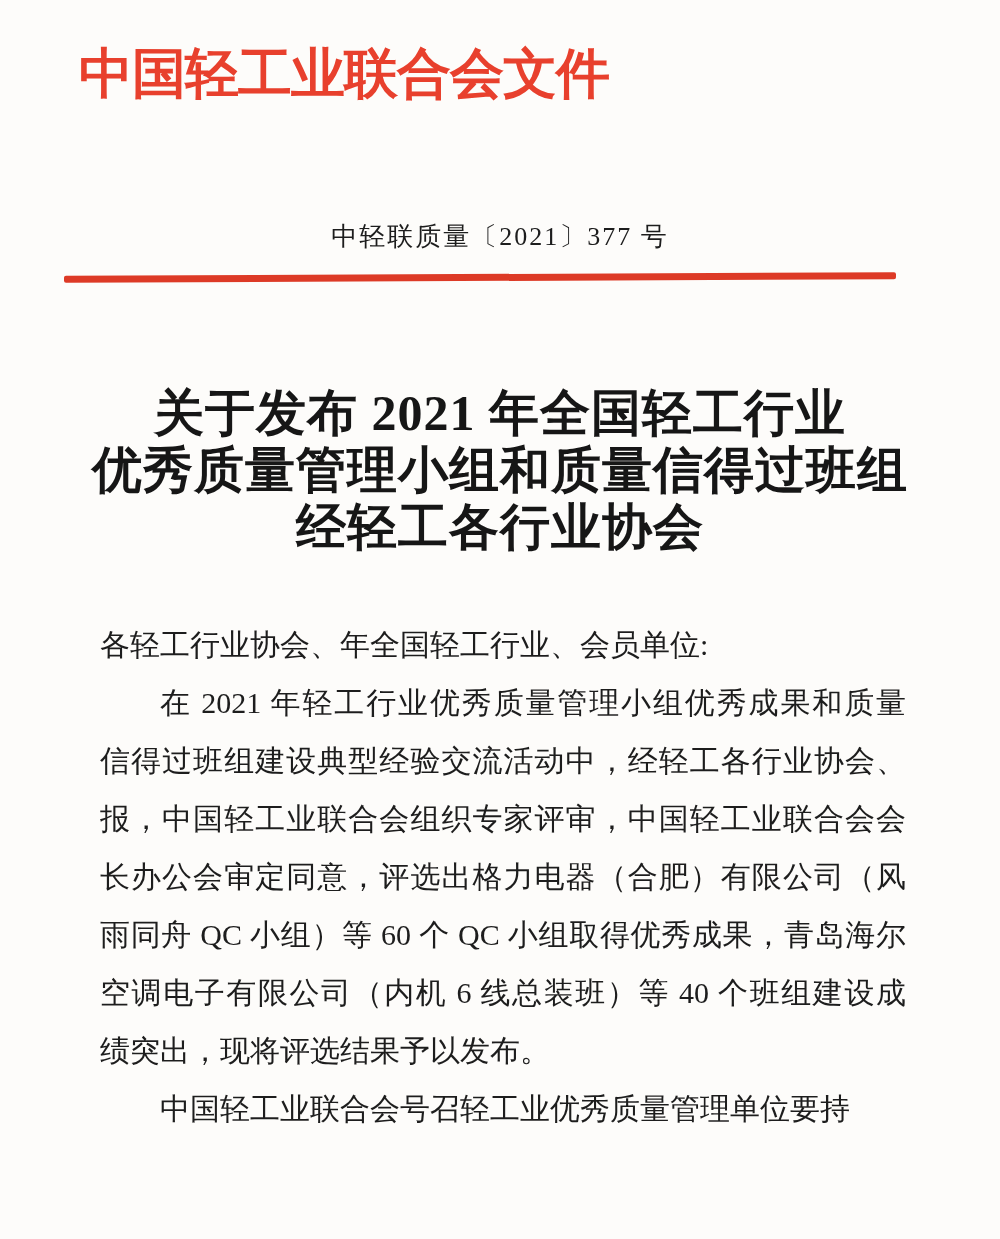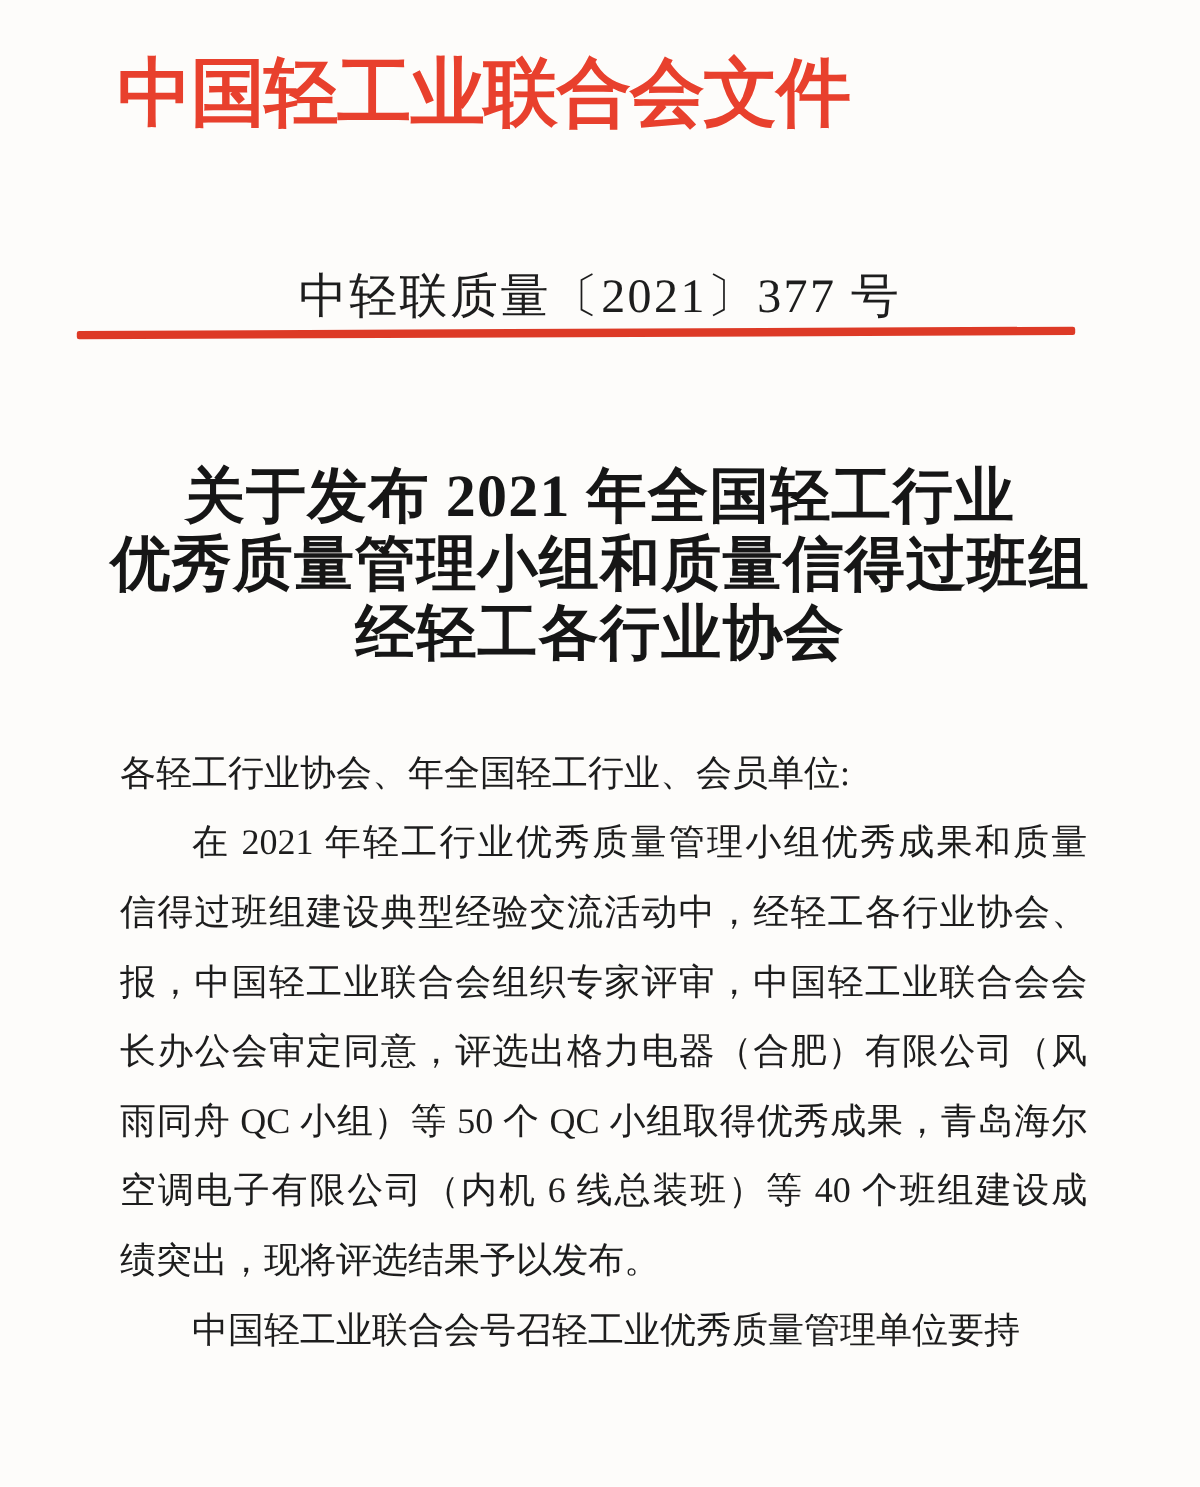--- a/index.html
+++ b/index.html
@@ -9,35 +9,35 @@
     font-family: "Liberation Serif", "DejaVu Serif", serif;
   }
   .page {
     position: relative;
     width: 1000px; height: 1239px;
     background: #fdfcfa;
     overflow: hidden;
   }
   .org-header {
     position: absolute;
-    left: 98px; top: 44px;
+    left: 79px; top: 44px;
     width: 770px;
-    font-size: 62px;
+    font-size: 54px;
     line-height: 1.12;
     font-weight: 700;
     color: var(--header-red, #e8402d);
     letter-spacing: -1px;
     white-space: nowrap;
   }
   .doc-number {
     position: absolute;
     left: 0; top: 219px;
     width: 100%;
     text-align: center;
-    font-size: 40px;
+    font-size: 26px;
     letter-spacing: 2px;
     color: var(--text-black, #1f1f1f);
   }
   .red-divider {
     position: absolute;
     left: 64px; top: 274px;
     width: 832px; height: 7px;
     background: var(--divider-red, #dd3a26);
     border-radius: 2px;
     transform: rotate(-0.25deg);
@@ -85,19 +85,19 @@
     <div>优秀质量管理小组和质量信得过班组</div>
     <div>经轻工各行业协会</div>
   </div>
 
   <div class="body-block">
     <div class="body-line">各轻工行业协会、年全国轻工行业、会员单位:</div>
     <div class="body-line jfy indent">在 2021 年轻工行业优秀质量管理小组优秀成果和质量</div>
     <div class="body-line jfy">信得过班组建设典型经验交流活动中，经轻工各行业协会、</div>
     <div class="body-line jfy">报，中国轻工业联合会组织专家评审，中国轻工业联合会会</div>
     <div class="body-line jfy">长办公会审定同意，评选出格力电器（合肥）有限公司（风</div>
-    <div class="body-line jfy">雨同舟 QC 小组）等 50 个 QC 小组取得优秀成果，青岛海尔</div>
+    <div class="body-line jfy">雨同舟 QC 小组）等 60 个 QC 小组取得优秀成果，青岛海尔</div>
     <div class="body-line jfy">空调电子有限公司（内机 6 线总装班）等 40 个班组建设成</div>
     <div class="body-line">绩突出，现将评选结果予以发布。</div>
     <div class="body-line indent">中国轻工业联合会号召轻工业优秀质量管理单位要持</div>
   </div>
 
 </div>
 
 </body></html>

